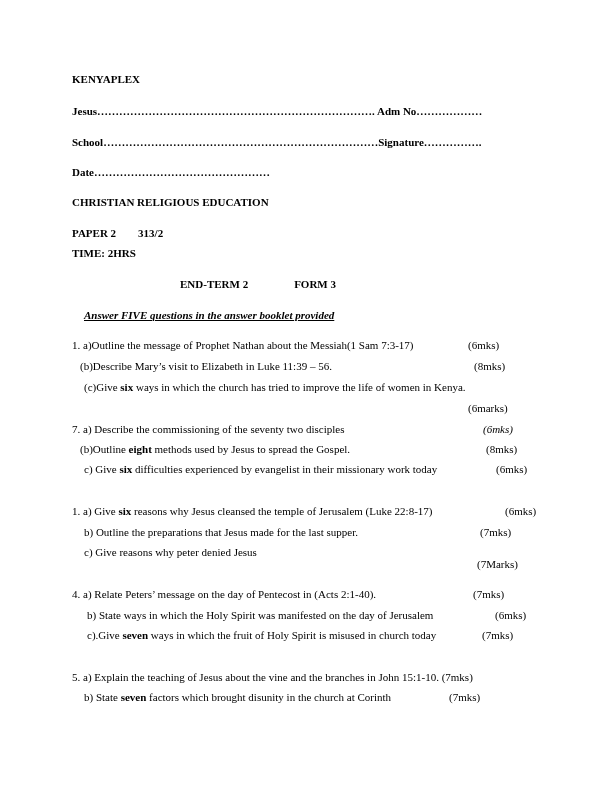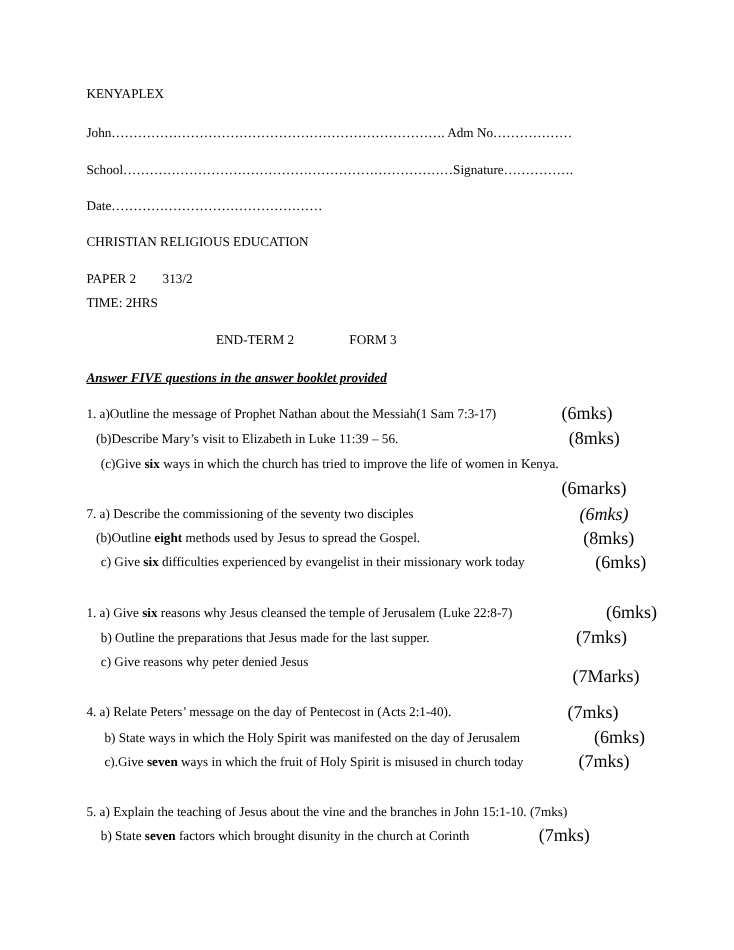--- a/index.html
+++ b/index.html
@@ -1,30 +1,30 @@
 <!DOCTYPE html>
 <html><head>
 <meta charset="utf-8">
 <style>
   html, body { margin: 0; padding: 0; background: #ffffff; }
   body { width: 612px; height: 792px; position: relative; overflow: hidden;
          font-family: "Liberation Serif", "DejaVu Serif", serif; color: #000; }
   .line { position: absolute; left: 72px; font-size: 11px; white-space: nowrap; line-height: 13px; }
-  .b { font-weight: normal; }
-  .mk { position: absolute; font-size: 15px; white-space: nowrap; line-height: 13px; }
-  .instr { font-weight: bold; font-style: italic; text-decoration: underline; }
+  .b { font-weight: bold; }
+  .mk { position: absolute; font-size: 11px; white-space: nowrap; line-height: 13px; }
+  .instr { font-weight: bold; font-style: italic; text-decoration: underline; margin-left: 12px; }
   .it { font-style: italic; }
 </style>
 </head>
 <body>
 
 <div class="line b" style="top:73px">KENYAPLEX</div>
 
 <div class="line b" style="top:105px">
-  <span>John………………………………………………………………….</span><span> Adm No………………</span>
+  <span>Jesus………………………………………………………………….</span><span> Adm No………………</span>
 </div>
 
 <div class="line b" style="top:136px">
   <span>School…………………………………………………………………</span><span>Signature…………….</span>
 </div>
 
 <div class="line b" style="top:166px">Date…………………………………………</div>
 
 <div class="line b" style="top:196px">CHRISTIAN RELIGIOUS EDUCATION</div>
 
@@ -51,21 +51,21 @@
 
 <div class="line" style="top:423px"><span>7. a) Describe the commissioning of the seventy two disciples</span></div>
 <div class="mk it" style="top:423px; left:483px">(6mks)</div>
 
 <div class="line" style="top:443px; left:80px"><span>(b)Outline </span><b>eight</b><span> methods used by Jesus to spread the Gospel.</span></div>
 <div class="mk" style="top:443px; left:486px">(8mks)</div>
 
 <div class="line" style="top:463px; left:84px"><span>c) Give </span><b>six</b><span> difficulties experienced by evangelist in their missionary work today</span></div>
 <div class="mk" style="top:463px; left:496px">(6mks)</div>
 
-<div class="line" style="top:505px"><span>1. a) Give </span><b>six</b><span> reasons why Jesus cleansed the temple of Jerusalem (Luke 22:8-7)</span></div>
+<div class="line" style="top:505px"><span>1. a) Give </span><b>six</b><span> reasons why Jesus cleansed the temple of Jerusalem (Luke 22:8-17)</span></div>
 <div class="mk" style="top:505px; left:505px">(6mks)</div>
 
 <div class="line" style="top:526px; left:84px"><span>b)  Outline the preparations that Jesus made for the last supper.</span></div>
 <div class="mk" style="top:526px; left:480px">(7mks)</div>
 
 <div class="line" style="top:546px; left:84px"><span>c) Give reasons why peter denied Jesus</span></div>
 <div class="mk" style="top:558px; left:477px">(7Marks)</div>
 
 <div class="line" style="top:588px"><span>4. a) Relate Peters’ message on the day of Pentecost in (Acts 2:1-40).</span></div>
 <div class="mk" style="top:588px; left:473px">(7mks)</div>

